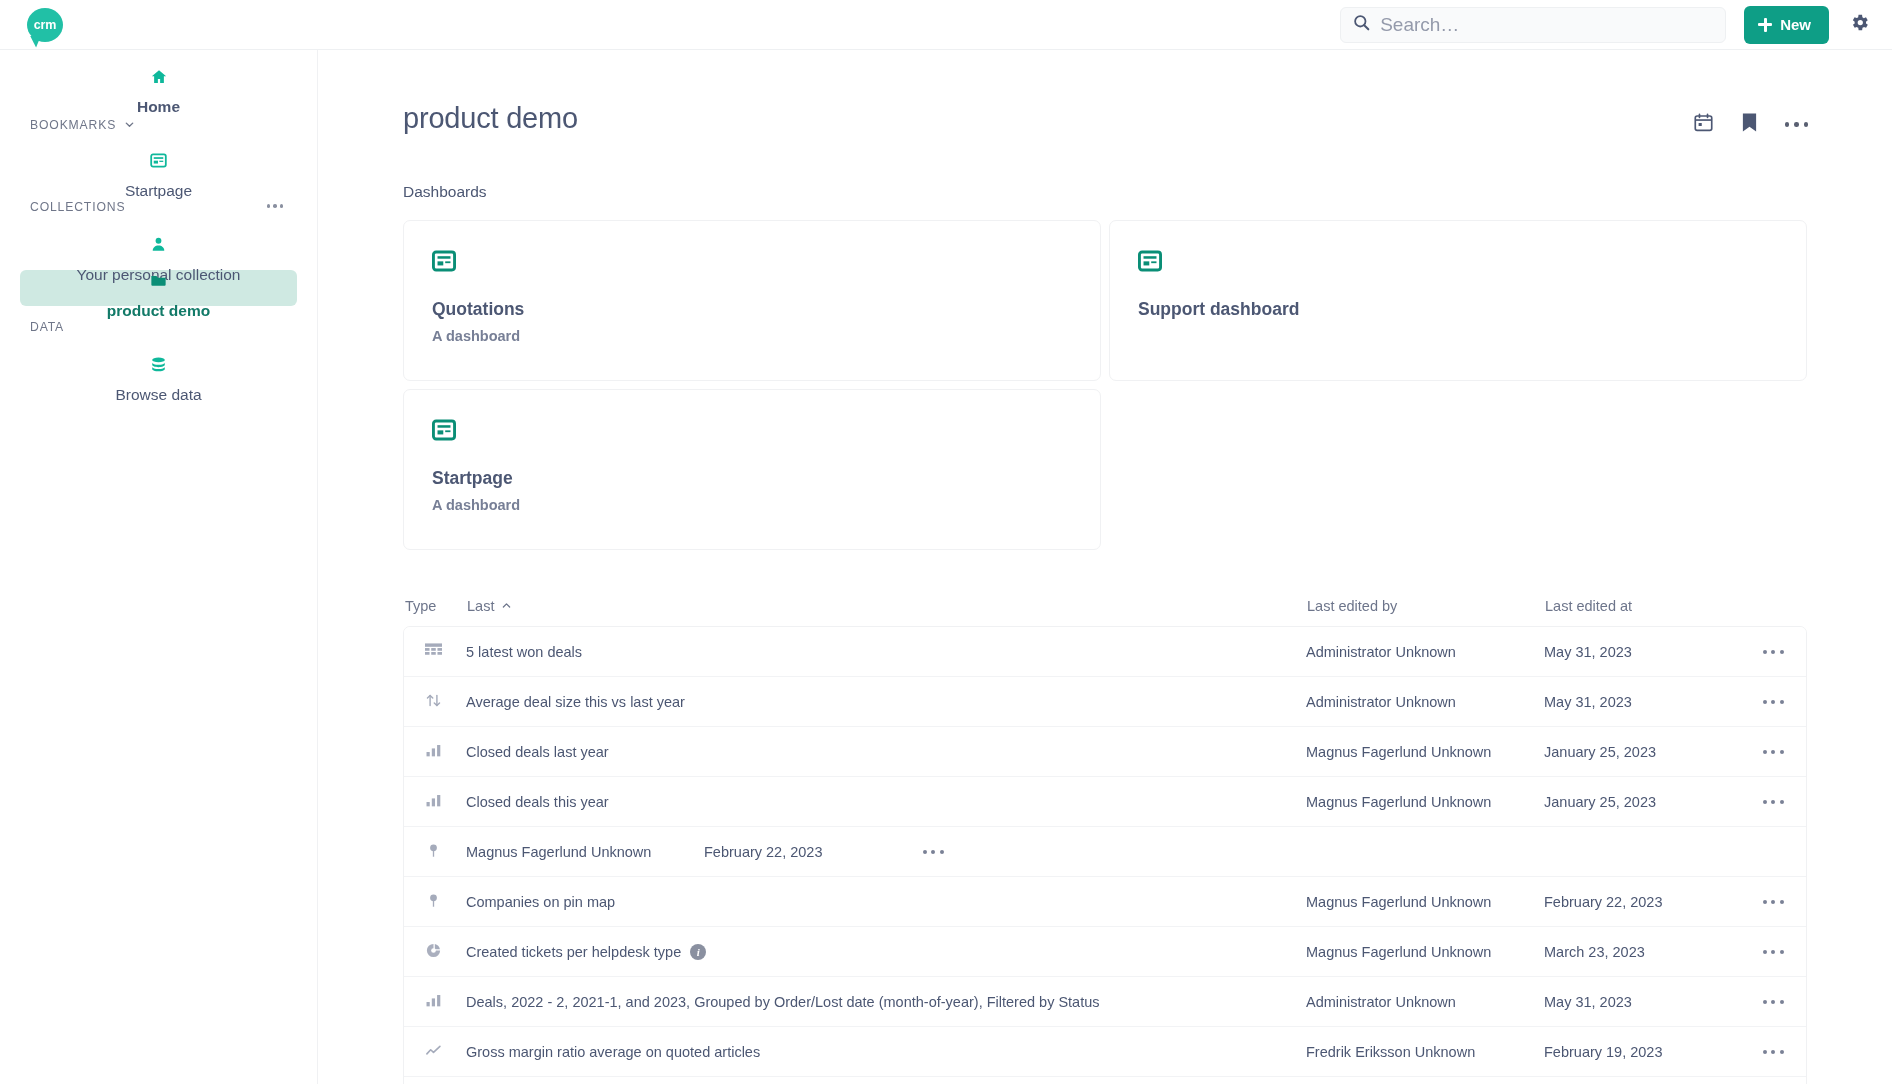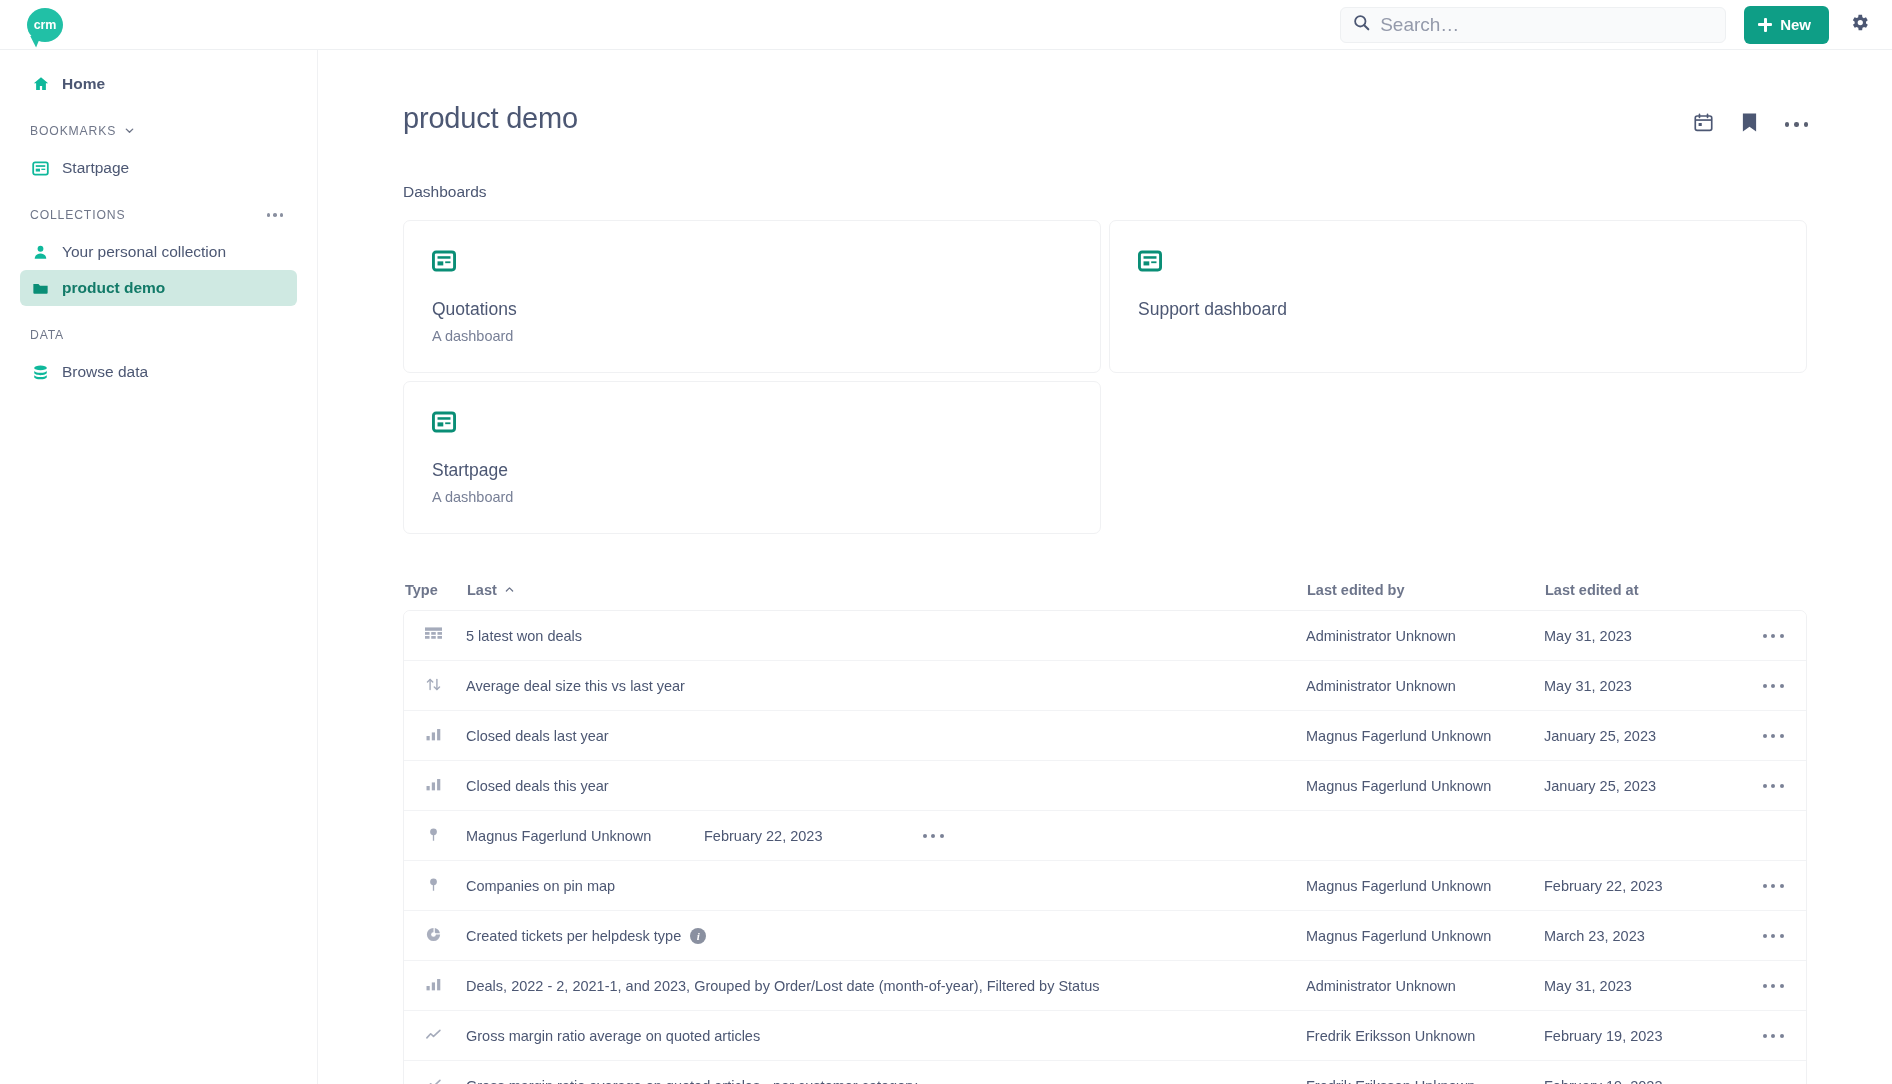--- a/index.html
+++ b/index.html
@@ -135,36 +135,37 @@
 
   .side-row {
     height: 36px;
     margin: 0 20px;
     border-radius: 6px;
     display: flex;
     align-items: center;
     padding: 0 10px;
     cursor: pointer;
     gap: 11px;
+    flex-direction: column;
   }
   .side-row .lbl {
     font-size: 15.5px;
     color: #4c5773;
     font-weight: 700;
     white-space: nowrap;
   }
   .side-row.plain .lbl { font-weight: 400; }
   .side-row.selected { background: #cfe9e2; }
   .side-row.selected .lbl { color: #127a68; font-weight: 700; }
 
   .side-head {
     height: 30px;
     margin: 14px 30px 4px 30px;
     display: flex;
-    align-items: center;
+    align-items: flex-start;
     justify-content: space-between;
   }
   .side-head .cap {
     font-size: 12.2px;
     letter-spacing: 0.85px;
     color: #6f7689;
     font-weight: 400;
   }
   .side-head-left { display: flex; align-items: center; gap: 8px; cursor: pointer; }
   .dots-mini { display: flex; gap: 3px; cursor: pointer; padding: 4px; }
@@ -214,44 +215,44 @@
   .dash-grid {
     margin: 19px 85px 0 85px;
     display: grid;
     grid-template-columns: 1fr 1fr;
     column-gap: 8px;
     row-gap: 8px;
   }
   .dash-card {
     border: 1px solid #f0f1f3;
     border-radius: 7px;
-    padding: 28px 30px 28px 28px;
+    padding: 28px 30px 36px 28px;
     min-height: 124px;
     cursor: pointer;
     background: #fff;
+    font-weight: bold;
   }
   .dash-icon { margin-bottom: 22px; }
   .dash-name {
     font-size: 17.5px;
     color: #4c5773;
     margin-bottom: 8px;
   }
   .dash-desc {
     font-size: 14.5px;
     color: #777f96;
   }
 
   
   .tbl { margin: 36px 85px 0 85px; }
   .tbl-head {
     display: flex;
     align-items: center;
     height: 40px;
     padding: 0 0 0 2px;
-    font-weight: bold;
   }
   .tbl-head .th {
     font-size: 14.5px;
     color: #6d758b;
   }
   .col-type  { width: 62px; }
   .col-name  { flex: 1; display: flex; align-items: center; gap: 7px; cursor: pointer; }
   .col-by    { width: 238px; }
   .col-at    { width: 196px; }
   .col-menu  { width: 66px; display: flex; justify-content: center; }

